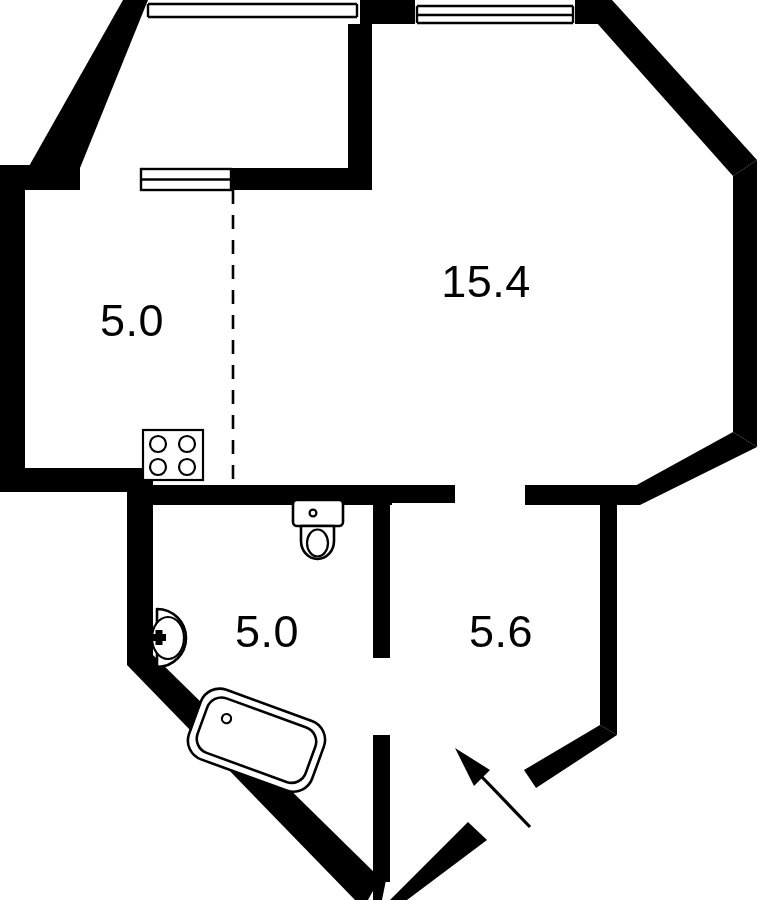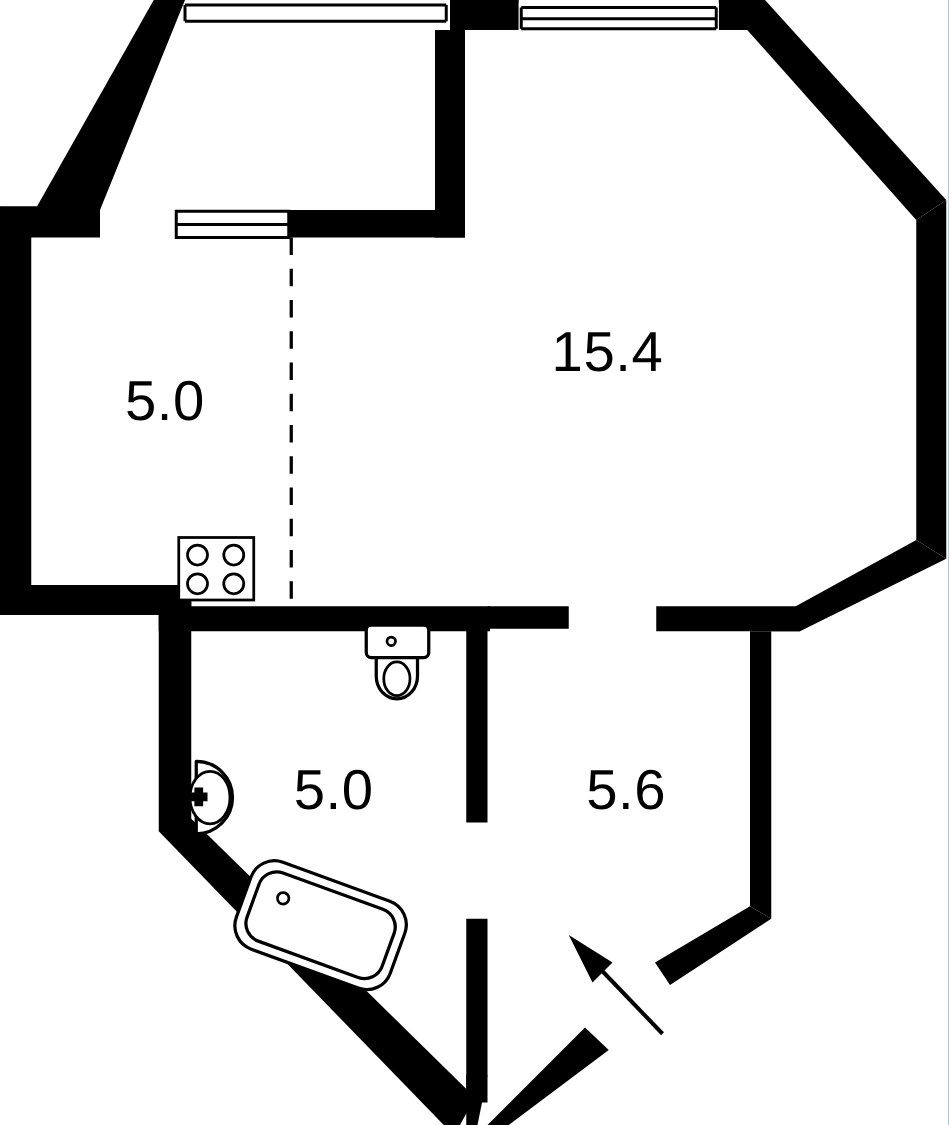--- a/index.html
+++ b/index.html
@@ -11,21 +11,21 @@
   body {
     width: 759px;
     height: 900px;
     font-family: "Liberation Sans", sans-serif;
     overflow: hidden;
   }
   #floorplan-root {
     position: relative;
     width: 759px;
     height: 900px;
-    background: #0369a1;
+    background: #c2410c;
   }
   svg.plan {
     display: block;
     width: 759px;
     height: 900px;
   }
   .wall-fill   { fill: #000000; stroke: none; }
   .opening     { fill: #ffffff; stroke: none; }
   .window-line { fill: none; stroke: #000000; stroke-width: 2.4; }
   .fixture     { fill: #ffffff; stroke: #000000; stroke-width: 2.6; stroke-linejoin: round; }

